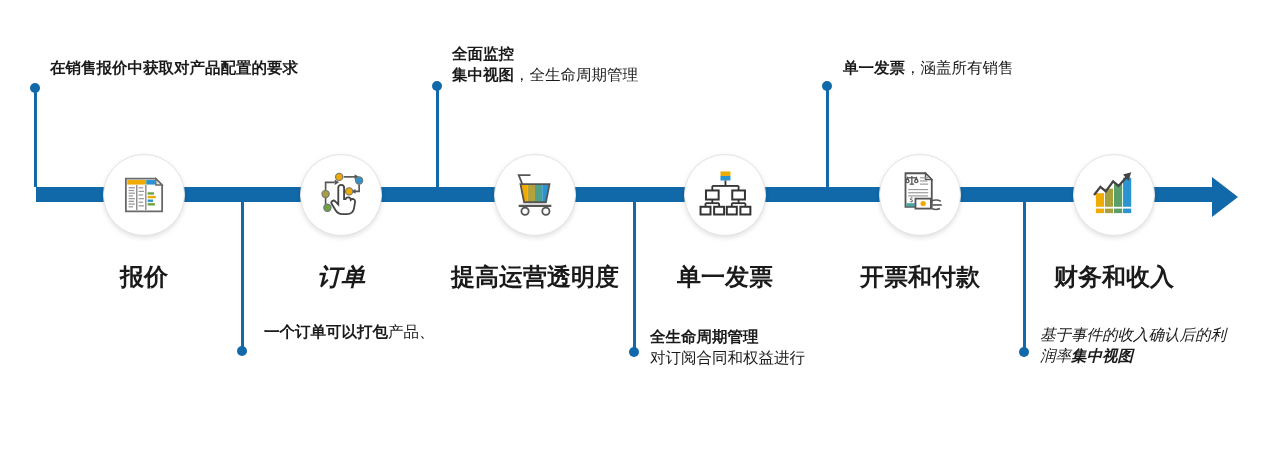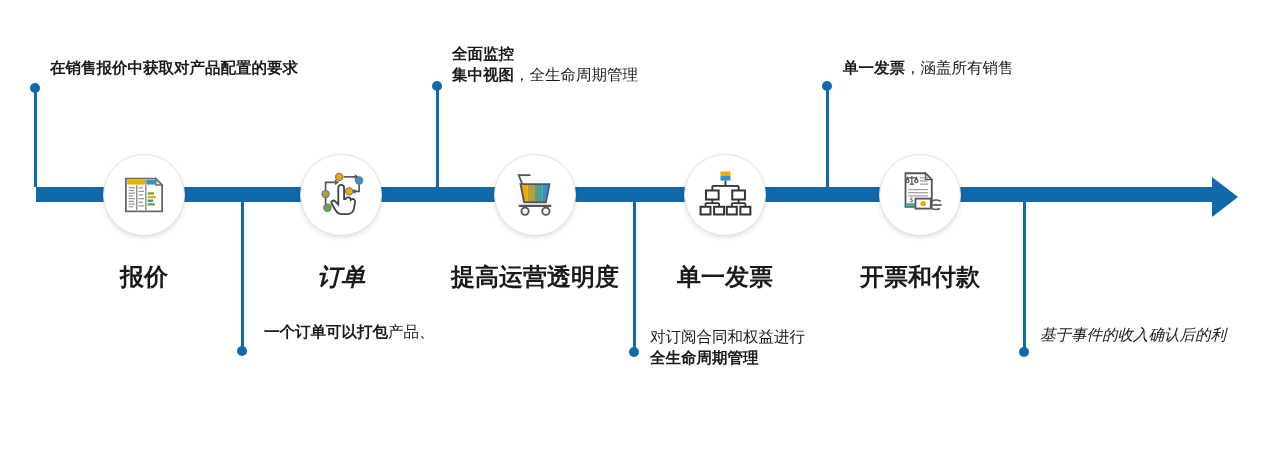--- a/index.html
+++ b/index.html
@@ -197,36 +197,53 @@
             <path d="M44 39 q6 -3 11 0"></path>
             <path d="M46 43 h10"></path>
             <path d="M45 47 q5 2 9 0"></path>
           </g>
         </svg>
       </span>
     </div>
     <div class="stage-label">开票和付款</div>
   </div>
 
+  <div class="stage" style="left:1014px;">
+    <div class="stage-circle">
+      <span>
+        <svg width="58" height="58" viewBox="0 0 64 64">
+          <rect x="12" y="30" width="9" height="22" fill="#f0ab00"></rect>
+          <rect x="22" y="25" width="9" height="27" fill="#a8a03c"></rect>
+          <rect x="32" y="20" width="9" height="32" fill="#5a9e68"></rect>
+          <rect x="42" y="13" width="9" height="39" fill="#2a93d0"></rect>
+          <rect x="11" y="45" width="41" height="2" fill="#fff"></rect>
+          <polyline points="10,32 17,23 23,28 31,17 37,22 47,11" fill="none" stroke="#444" stroke-width="2.5"></polyline>
+          <polygon points="51,7 42,9.5 48,16.5" fill="#444"></polygon>
+        </svg>
+      </span>
+    </div>
+    <div class="stage-label">财务和收入</div>
+  </div>
 
   <div class="ann" style="left:50px;top:58px;">
     <div><span class="b">在销售报价中获取对产品配置的要求</span></div>
   </div>
   <div class="ann" style="left:452px;top:44px;">
     <div><span class="b">全面监控</span></div>
     <div><span class="b">集中视图</span><span>，全生命周期管理</span></div>
   </div>
   <div class="ann" style="left:843px;top:58px;">
     <div><span class="b">单一发票</span><span>，涵盖所有销售</span></div>
   </div>
 
   <div class="ann" style="left:264px;top:322px;">
     <div><span class="b">一个订单可以打包</span><span>产品、</span></div>
   </div>
   <div class="ann" style="left:650px;top:327px;">
+    <div><span class="b">全生命周期管理</span></div>
     <div><span>对订阅合同和权益进行</span></div>
-    <div><span class="b">全生命周期管理</span></div>
   </div>
   <div class="ann" style="left:1040px;top:325px;font-style:italic;">
     <div><span>基于事件的收入确认后的利</span></div>
+    <div><span>润率</span><span class="b">集中视图</span></div>
   </div>
 
 </div>
 
 </body></html>

